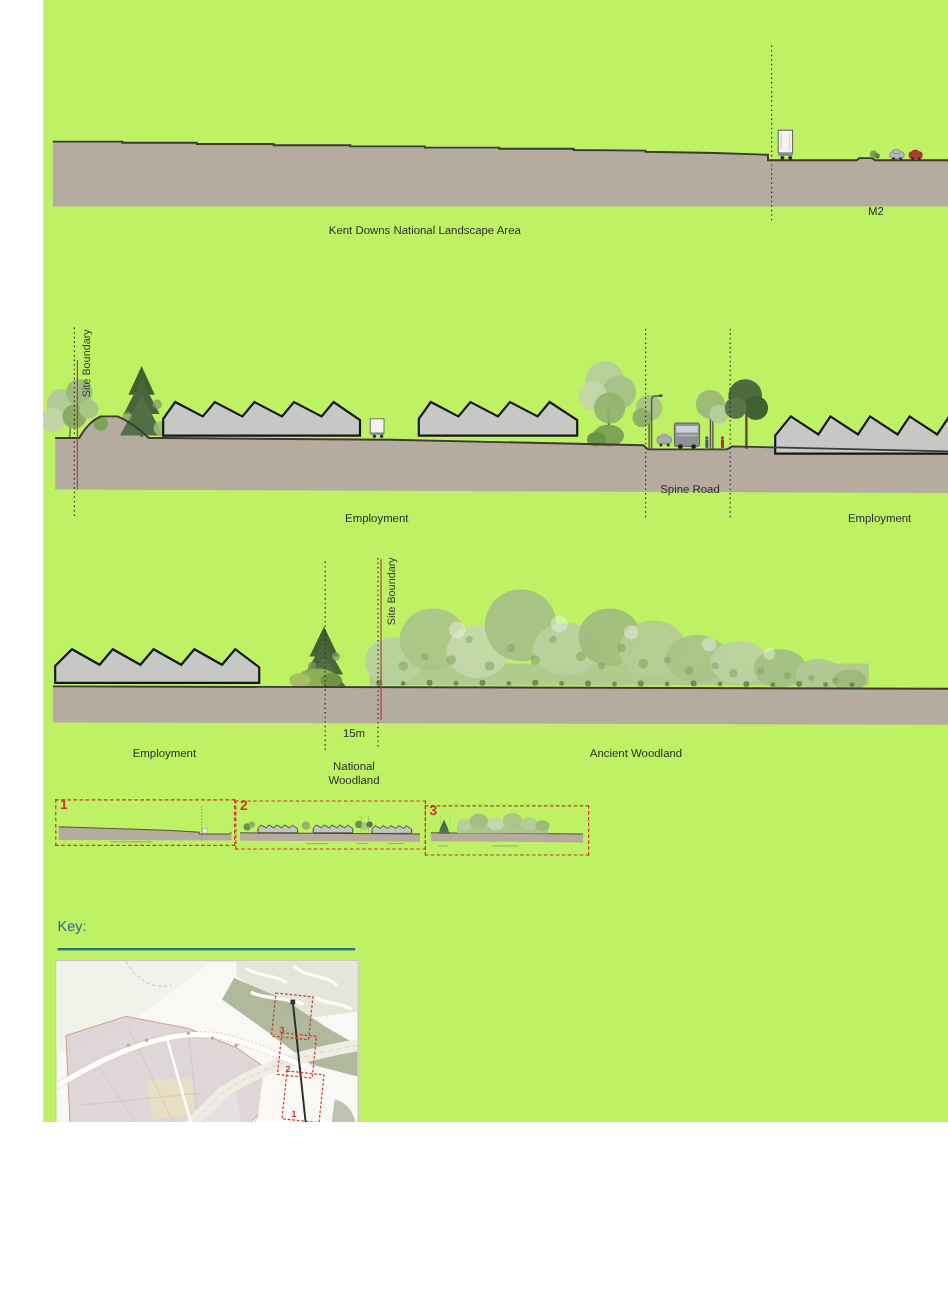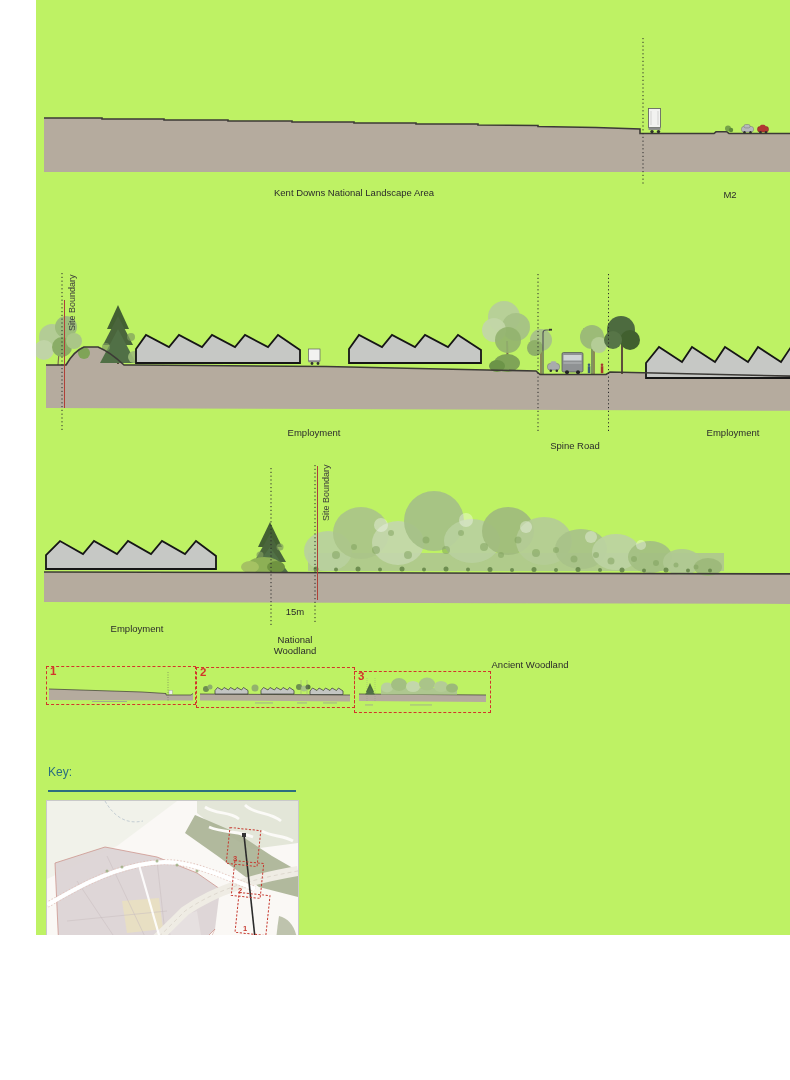--- a/index.html
+++ b/index.html
@@ -66,21 +66,21 @@
       <circle cx="784" cy="124" r="6" fill="#70924d" opacity="0.9"></circle>
     </g>
     <g>
       <line x1="607" y1="38" x2="607" y2="186" stroke="#2b2b2b" stroke-width="1" stroke-dasharray="1.2 2.6"></line>
       <line x1="772.5" y1="38" x2="772.5" y2="186" stroke="#2b2b2b" stroke-width="1" stroke-dasharray="1.2 2.6"></line>
       <line x1="776" y1="58" x2="776" y2="170" stroke="#b04038" stroke-width="1"></line>
     </g>
   </svg>
   <span class="vlabel" style="left:777px;top:95px">Site Boundary</span>
   <div class="label" style="left:168px;top:187px;width:300px">Kent Downs National Landscape Area</div>
-  <div class="label" style="left:664px;top:189px;width:60px">M2</div>
+  <div class="label" style="left:664px;top:171px;width:60px">M2</div>
 
   <svg style="left:0;top:255px" width="790" height="190" viewBox="0 0 790 190">
     <g>
       <path fill="#b5ab9e" d="M10,110 L30,110 Q38,96 48,92 L62,92 Q74,97 88,110 L100,110 L290,111.5 L500,116 L504,119.5 L570,119.5 L574,117 L790,122 L790,156 L10,153 Z"></path>
     </g>
     <g>
       <path d="M22,110 L24,84" stroke="#7a6a50" stroke-width="1.2"></path>
       <circle cx="16" cy="82" r="13" fill="#b3cc95"></circle>
       <circle cx="30" cy="72" r="11" fill="#9dbc7c"></circle>
       <circle cx="8" cy="95" r="10" fill="#c0d4a6"></circle>
@@ -157,21 +157,21 @@
     <path fill="none" stroke="#3c3a36" stroke-width="1.6" d="M10,110 L30,110 Q38,96 48,92 L62,92 Q74,97 88,110 L100,110 L290,111.5 L500,116 L504,119.5 L570,119.5 L574,117 L790,122"></path>
     <g>
       <line x1="26" y1="18" x2="26" y2="177" stroke="#2b2b2b" stroke-width="1" stroke-dasharray="1.2 2.6"></line>
       <line x1="28.5" y1="45" x2="28.5" y2="153" stroke="#b04038" stroke-width="1"></line>
       <line x1="502" y1="19" x2="502" y2="177" stroke="#2b2b2b" stroke-width="1" stroke-dasharray="1.2 2.6"></line>
       <line x1="572.5" y1="19" x2="572.5" y2="177" stroke="#2b2b2b" stroke-width="1" stroke-dasharray="1.2 2.6"></line>
     </g>
   </svg>
   <span class="vlabel" style="left:31px;top:331px">Site Boundary</span>
   <div class="label" style="left:203px;top:427px;width:150px">Employment</div>
-  <div class="label" style="left:479px;top:440px;width:120px">Spine Road</div>
+  <div class="label" style="left:479px;top:403px;width:120px">Spine Road</div>
   <div class="label" style="left:622px;top:427px;width:150px">Employment</div>
 
   <svg style="left:0;top:455px" width="790" height="215" viewBox="0 0 790 215">
     <g>
       <path fill="#b5ab9e" d="M8,117 L790,119 L790,149 L8,147 Z"></path>
     </g>
     <polygon points="10,114 10,100 24,86 47,99 58,86 81,99 92,86 115,99 126,86 149,99 160,86 180,101 180,114" fill="#c6c8c5" stroke="#161616" stroke-width="1.8"></polygon>
     <g>
       <path d="M234,117 L234,93" stroke="#564a38" stroke-width="1.8"></path>
       <path d="M234,67 L222,92 L246,92 Z" fill="#436032"></path>
@@ -253,21 +253,21 @@
       <line x1="235" y1="13" x2="235" y2="170" stroke="#2b2b2b" stroke-width="1" stroke-dasharray="1.2 2.6"></line>
       <line x1="279" y1="10" x2="279" y2="167" stroke="#2b2b2b" stroke-width="1" stroke-dasharray="1.2 2.6"></line>
       <line x1="281.5" y1="11" x2="281.5" y2="145" stroke="#b04038" stroke-width="1"></line>
     </g>
   </svg>
   <span class="vlabel" style="left:285px;top:521px">Site Boundary</span>
   <div class="label" style="left:26px;top:623px;width:150px">Employment</div>
   <div class="label" style="left:219px;top:606px;width:80px">15m</div>
   <div class="label" style="left:219px;top:634px;width:80px">National</div>
   <div class="label" style="left:219px;top:645px;width:80px">Woodland</div>
-  <div class="label" style="left:419px;top:659px;width:150px">Ancient Woodland</div>
+  <div class="label" style="left:419px;top:623px;width:150px">Ancient Woodland</div>
 
   <div class="mini-box" style="left:10px;top:666px;width:150px;height:39px">
     <span class="mini-num">1</span>
     <svg width="147" height="36" viewBox="0 0 147 36" style="left:0;top:0">
       <path fill="#b5ab9e" d="M2,22 L95,25 L119,26.5 L119,28 L144,28 L146,26.5 L146,33.5 L2,33 Z"></path>
       <path fill="none" stroke="#3c3a36" stroke-width="0.7" d="M2,22 L95,25 L119,26.5 L119,28 L144,28 L146,26.5"></path>
       <line x1="121" y1="5" x2="121" y2="34" stroke="#555" stroke-width="0.5" stroke-dasharray="1 1.5"></line>
       <rect x="122" y="23.2" width="3.5" height="4" fill="#eee" stroke="#777" stroke-width="0.3"></rect>
       <rect x="45" y="34" width="35" height="1" fill="#9a9a9a" opacity="0.8"></rect>
     </svg>

